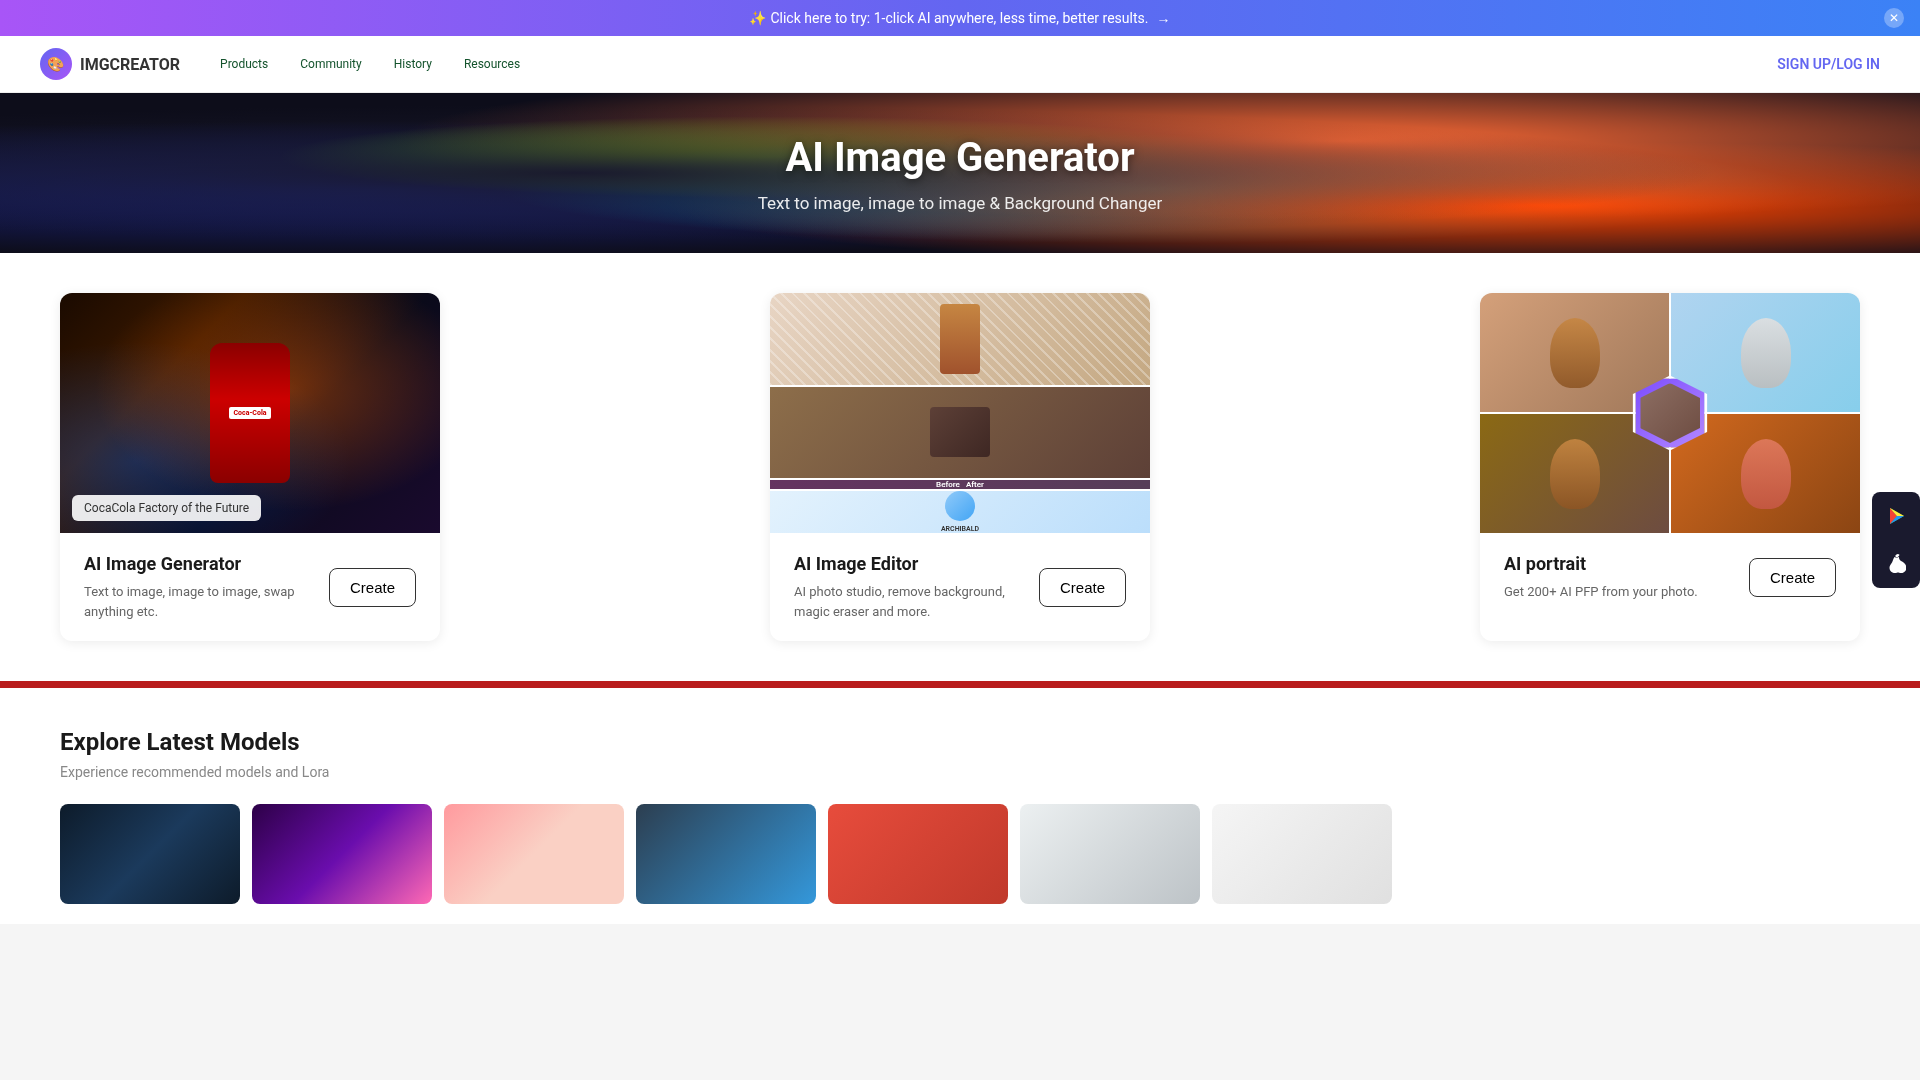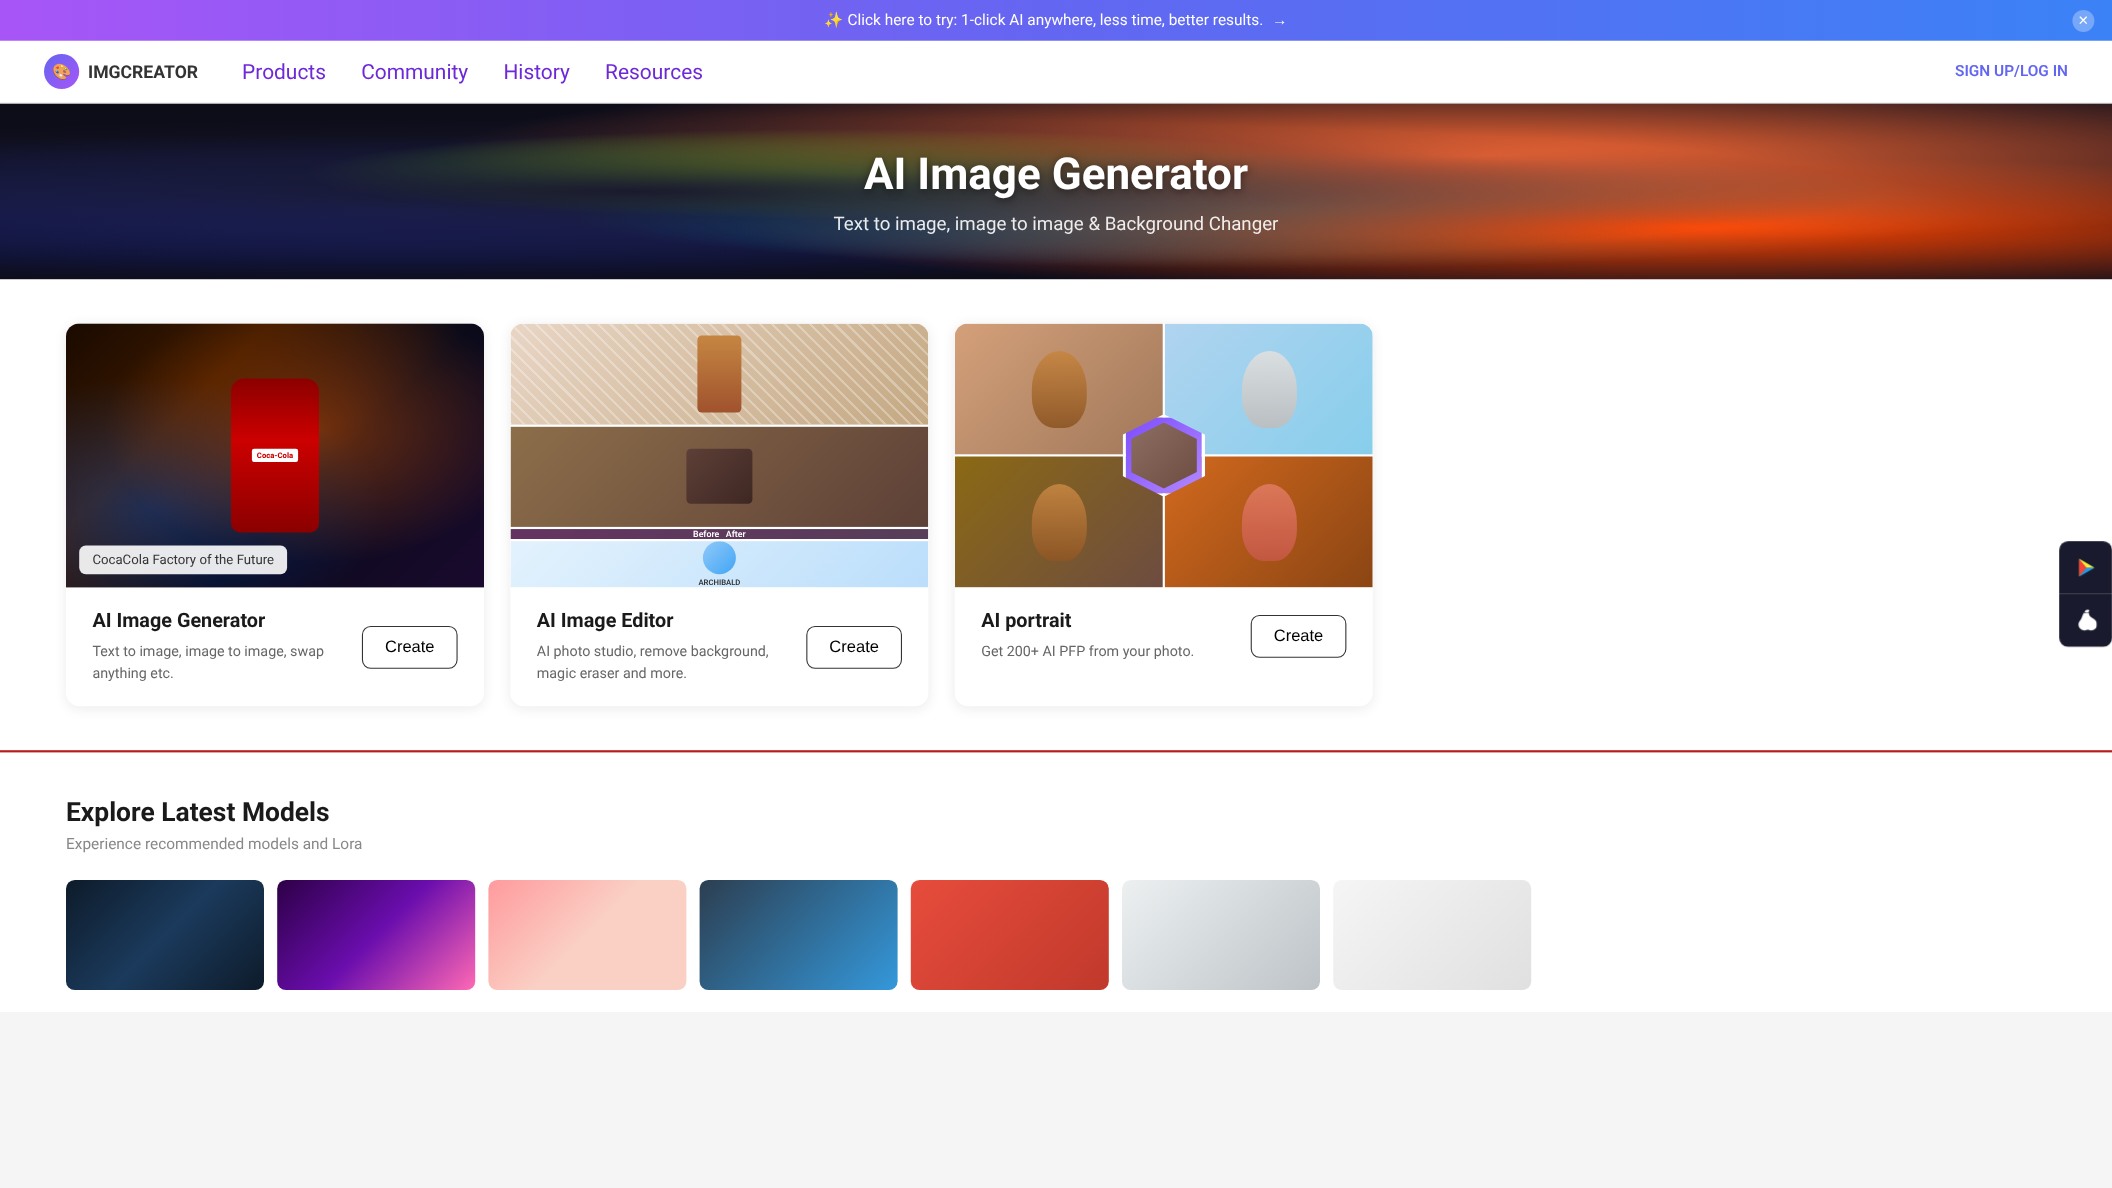--- a/index.html
+++ b/index.html
@@ -62,23 +62,23 @@
       justify-content: center;
       color: white;
       font-size: 14px;
     }
     .navbar-nav {
       display: flex;
       gap: 32px;
       flex: 1;
     }
     .nav-item {
-      color: #6d28d9;
+      color: #14532d;
       text-decoration: none;
-      font-size: 19px;
+      font-size: 12px;
       cursor: pointer;
     }
     .navbar-signin {
       color: #6366f1;
       font-weight: 600;
       font-size: 14px;
       cursor: pointer;
       margin-left: auto;
     }
 
@@ -119,21 +119,21 @@
       font-size: 17px;
       opacity: 0.9;
     }
 
     
     .cards-section {
       background: white;
       padding: 40px 60px;
       display: flex;
       gap: 24px;
-      justify-content: flex-start;
+      justify-content: space-between;
     }
     .card {
       background: white;
       border-radius: 12px;
       box-shadow: 0 2px 12px rgba(0,0,0,0.08);
       overflow: hidden;
       width: 380px;
       flex-shrink: 0;
     }
     .card-image {
@@ -265,21 +265,21 @@
       cursor: pointer;
       font-size: 20px;
     }
     .app-store-btn.google { background: #1a1a2e; border-radius: 8px 8px 0 0; color: #fff; }
     .app-store-btn.apple { background: #1a1a2e; border-radius: 0 0 8px 8px; color: #fff; }
 
     
     .explore-section {
       background: white;
       padding: 40px 60px 20px;
-      border-top: 2px solid #b91c1c;
+      border-top: 7px solid #b91c1c;
     }
     .explore-title {
       font-size: 24px;
       font-weight: 700;
       color: #1a1a1a;
       margin-bottom: 8px;
     }
     .explore-subtitle {
       font-size: 14px;
       color: #888;

